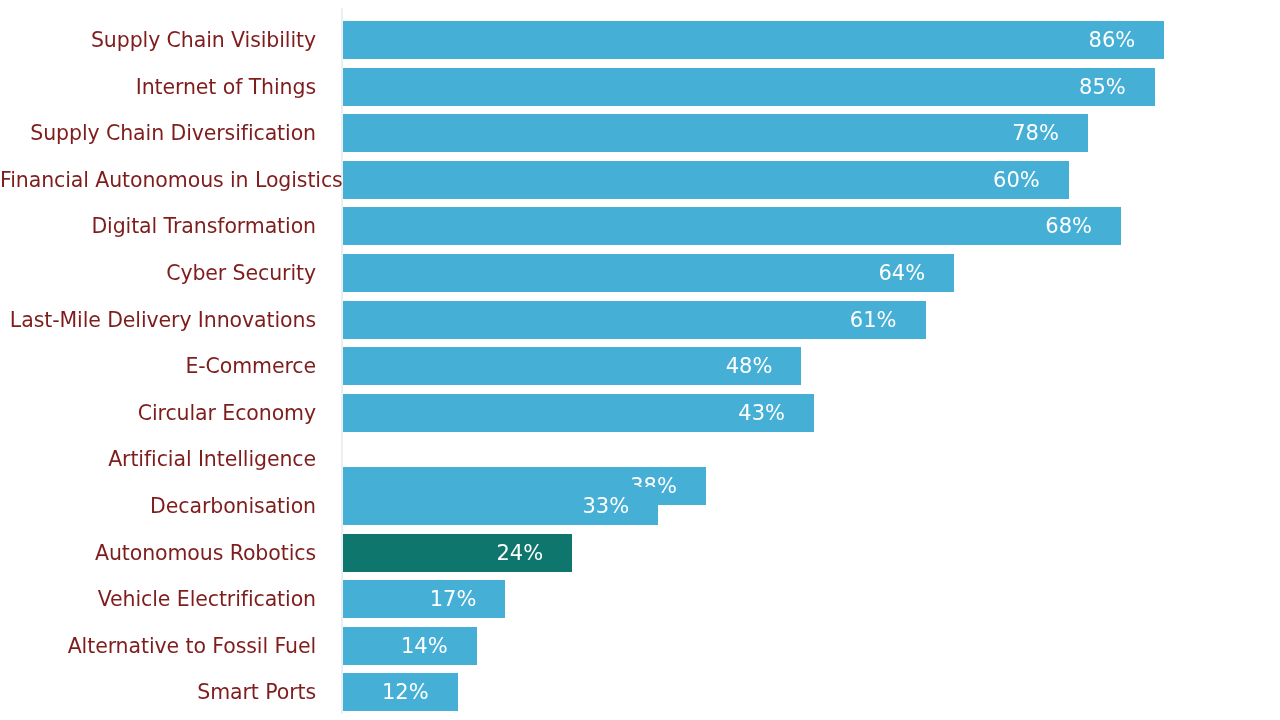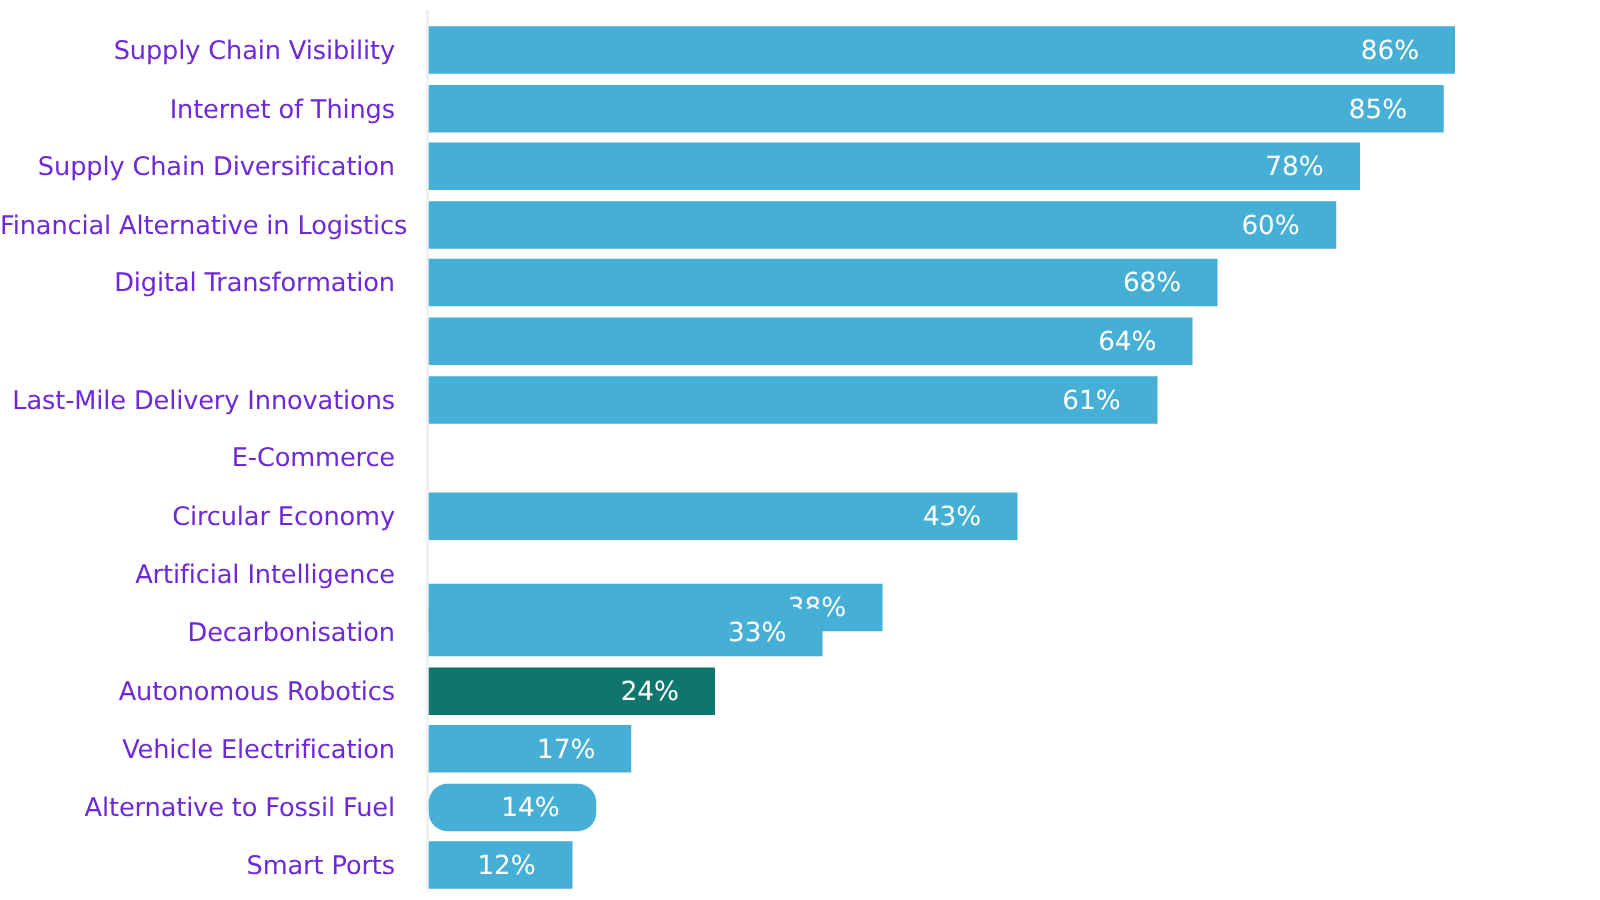--- a/index.html
+++ b/index.html
@@ -48,21 +48,21 @@
   }
 
   .cat-label {
     position: absolute;
     left: 0;
     top: 0;
     width: 316px;
     height: 38px;
     line-height: 38px;
     text-align: right;
-    color: #6d28d9;
+    color: #7f1d1d;
     font-size: 20.5px;
     font-weight: 400;
     letter-spacing: -0.1px;
     white-space: nowrap;
   }
 
   .bar-track {
     position: absolute;
     left: 343px;
     top: 0;
@@ -119,52 +119,58 @@
       </div>
       <div class="bar-row" style="top: 114.2px;">
         <div class="cat-label">Supply Chain Diversification</div>
         <div class="bar-track" style="width: 744.9px;">
           <div class="bar" style="width: 100%;">
             <div class="bar-value">78%</div>
           </div>
         </div>
       </div>
       <div class="bar-row" style="top: 160.8px;">
-        <div class="cat-label">Financial Alternative in Logistics</div>
+        <div class="cat-label">Financial Autonomous in Logistics</div>
         <div class="bar-track" style="width: 725.8px;">
           <div class="bar" style="width: 100%;">
             <div class="bar-value">60%</div>
           </div>
         </div>
       </div>
       <div class="bar-row" style="top: 207.4px;">
         <div class="cat-label">Digital Transformation</div>
-        <div class="bar-track" style="width: 631px;">
+        <div class="bar-track" style="width: 778px;">
           <div class="bar" style="width: 100%;">
             <div class="bar-value">68%</div>
           </div>
         </div>
       </div>
       <div class="bar-row" style="top: 254px;">
+        <div class="cat-label">Cyber Security</div>
         <div class="bar-track" style="width: 611.2px; border-radius: 15px;">
           <div class="bar" style="width: 100%;">
             <div class="bar-value">64%</div>
           </div>
         </div>
       </div>
       <div class="bar-row" style="top: 300.6px;">
         <div class="cat-label">Last-Mile Delivery Innovations</div>
         <div class="bar-track" style="width: 582.55px;">
           <div class="bar" style="width: 100%;">
             <div class="bar-value">61%</div>
           </div>
         </div>
       </div>
       <div class="bar-row" style="top: 347.2px;">
         <div class="cat-label">E-Commerce</div>
+        <div class="bar-track" style="width: 458.4px;">
+          <div class="bar" style="width: 100%;">
+            <div class="bar-value">48%</div>
+          </div>
+        </div>
       </div>
       <div class="bar-row" style="top: 393.8px;">
         <div class="cat-label">Circular Economy</div>
         <div class="bar-track" style="width: 471px;">
           <div class="bar" style="width: 100%;">
             <div class="bar-value">43%</div>
           </div>
         </div>
       </div>
       <div class="bar-row" style="top: 440.4px;">
@@ -195,21 +201,21 @@
         <div class="cat-label">Vehicle Electrification</div>
         <div class="bar-track" style="width: 162.35px;">
           <div class="bar" style="width: 100%;">
             <div class="bar-value">17%</div>
           </div>
         </div>
       </div>
       <div class="bar-row" style="top: 626.8px;">
         <div class="cat-label">Alternative to Fossil Fuel</div>
         <div class="bar-track" style="width: 133.7px;">
-          <div class="bar" style="width: 100%; border-radius: 15px;">
+          <div class="bar" style="width: 100%;">
             <div class="bar-value">14%</div>
           </div>
         </div>
       </div>
       <div class="bar-row" style="top: 673.4px;">
         <div class="cat-label">Smart Ports</div>
         <div class="bar-track" style="width: 114.6px;">
           <div class="bar" style="width: 100%;">
             <div class="bar-value">12%</div>
           </div>

